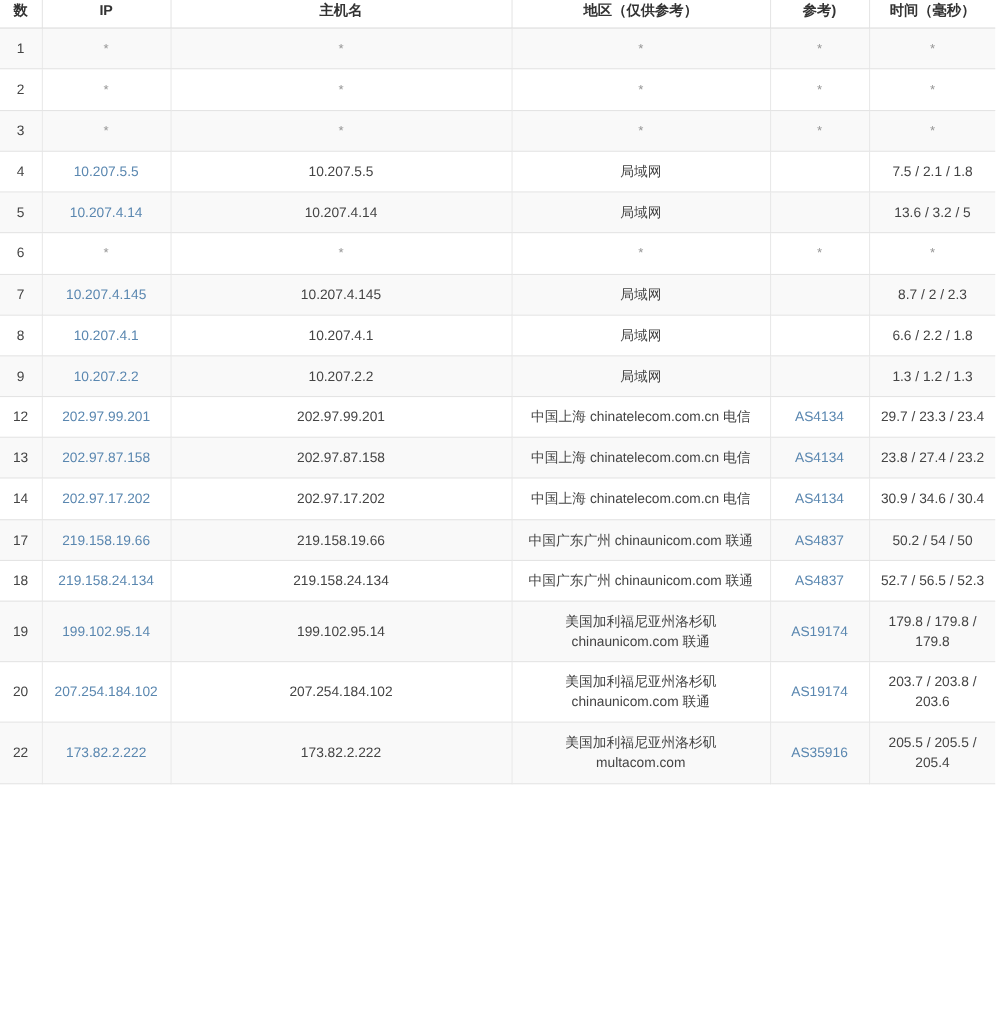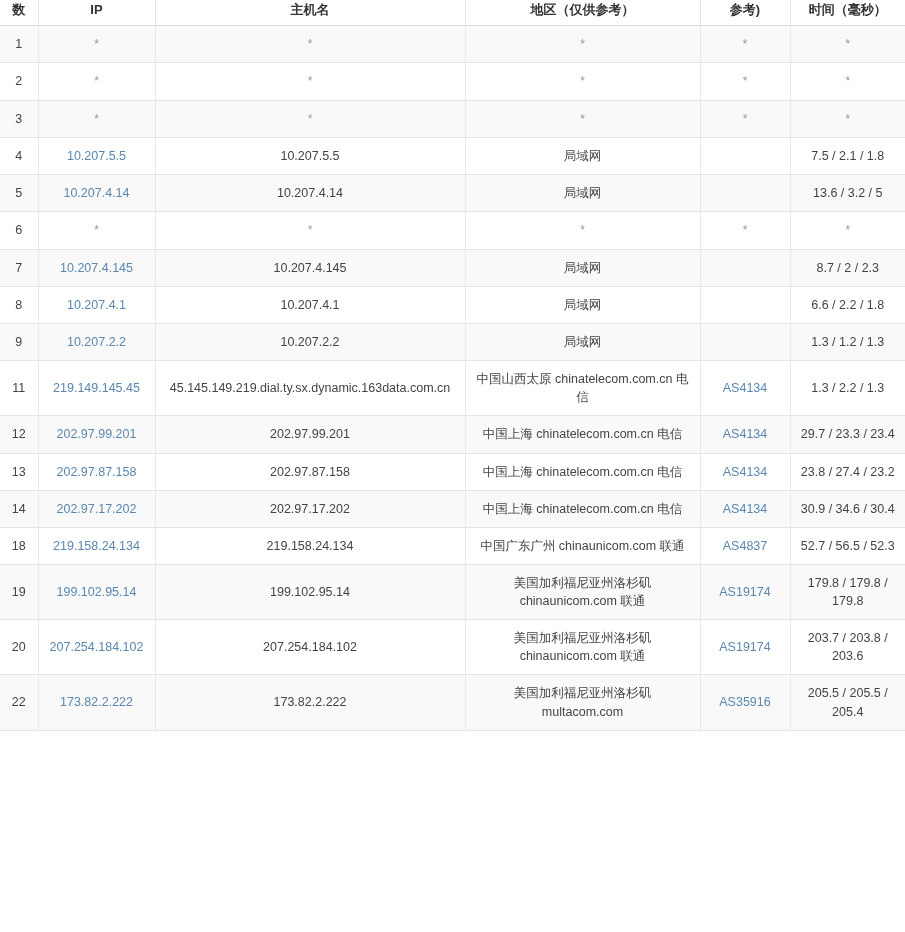--- a/index.html
+++ b/index.html
@@ -189,28 +189,20 @@
         </tr>
         <tr>
           <td class="hop">9</td>
           <td class="ip"><a class="link">10.207.2.2</a></td>
           <td class="host">10.207.2.2</td>
           <td class="geo">局域网</td>
           <td class="as"><span class="empty"></span></td>
           <td class="time">1.3 / 1.2 / 1.3</td>
         </tr>
         <tr>
-          <td class="hop">11</td>
-          <td class="ip"><a class="link">219.149.145.45</a></td>
-          <td class="host">45.145.149.219.dial.ty.sx.dynamic.163data.com.cn</td>
-          <td class="geo">中国山西太原 chinatelecom.com.cn 电信</td>
-          <td class="as"><a class="link">AS4134</a></td>
-          <td class="time">1.3 / 2.2 / 1.3</td>
-        </tr>
-        <tr>
           <td class="hop">12</td>
           <td class="ip"><a class="link">202.97.99.201</a></td>
           <td class="host">202.97.99.201</td>
           <td class="geo">中国上海 chinatelecom.com.cn 电信</td>
           <td class="as"><a class="link">AS4134</a></td>
           <td class="time">29.7 / 23.3 / 23.4</td>
         </tr>
         <tr>
           <td class="hop">13</td>
           <td class="ip"><a class="link">202.97.87.158</a></td>
@@ -221,20 +213,28 @@
         </tr>
         <tr>
           <td class="hop">14</td>
           <td class="ip"><a class="link">202.97.17.202</a></td>
           <td class="host">202.97.17.202</td>
           <td class="geo">中国上海 chinatelecom.com.cn 电信</td>
           <td class="as"><a class="link">AS4134</a></td>
           <td class="time">30.9 / 34.6 / 30.4</td>
         </tr>
         <tr>
+          <td class="hop">17</td>
+          <td class="ip"><a class="link">219.158.19.66</a></td>
+          <td class="host">219.158.19.66</td>
+          <td class="geo">中国广东广州 chinaunicom.com 联通</td>
+          <td class="as"><a class="link">AS4837</a></td>
+          <td class="time">50.2 / 54 / 50</td>
+        </tr>
+        <tr>
           <td class="hop">18</td>
           <td class="ip"><a class="link">219.158.24.134</a></td>
           <td class="host">219.158.24.134</td>
           <td class="geo">中国广东广州 chinaunicom.com 联通</td>
           <td class="as"><a class="link">AS4837</a></td>
           <td class="time">52.7 / 56.5 / 52.3</td>
         </tr>
         <tr>
           <td class="hop">19</td>
           <td class="ip"><a class="link">199.102.95.14</a></td>

